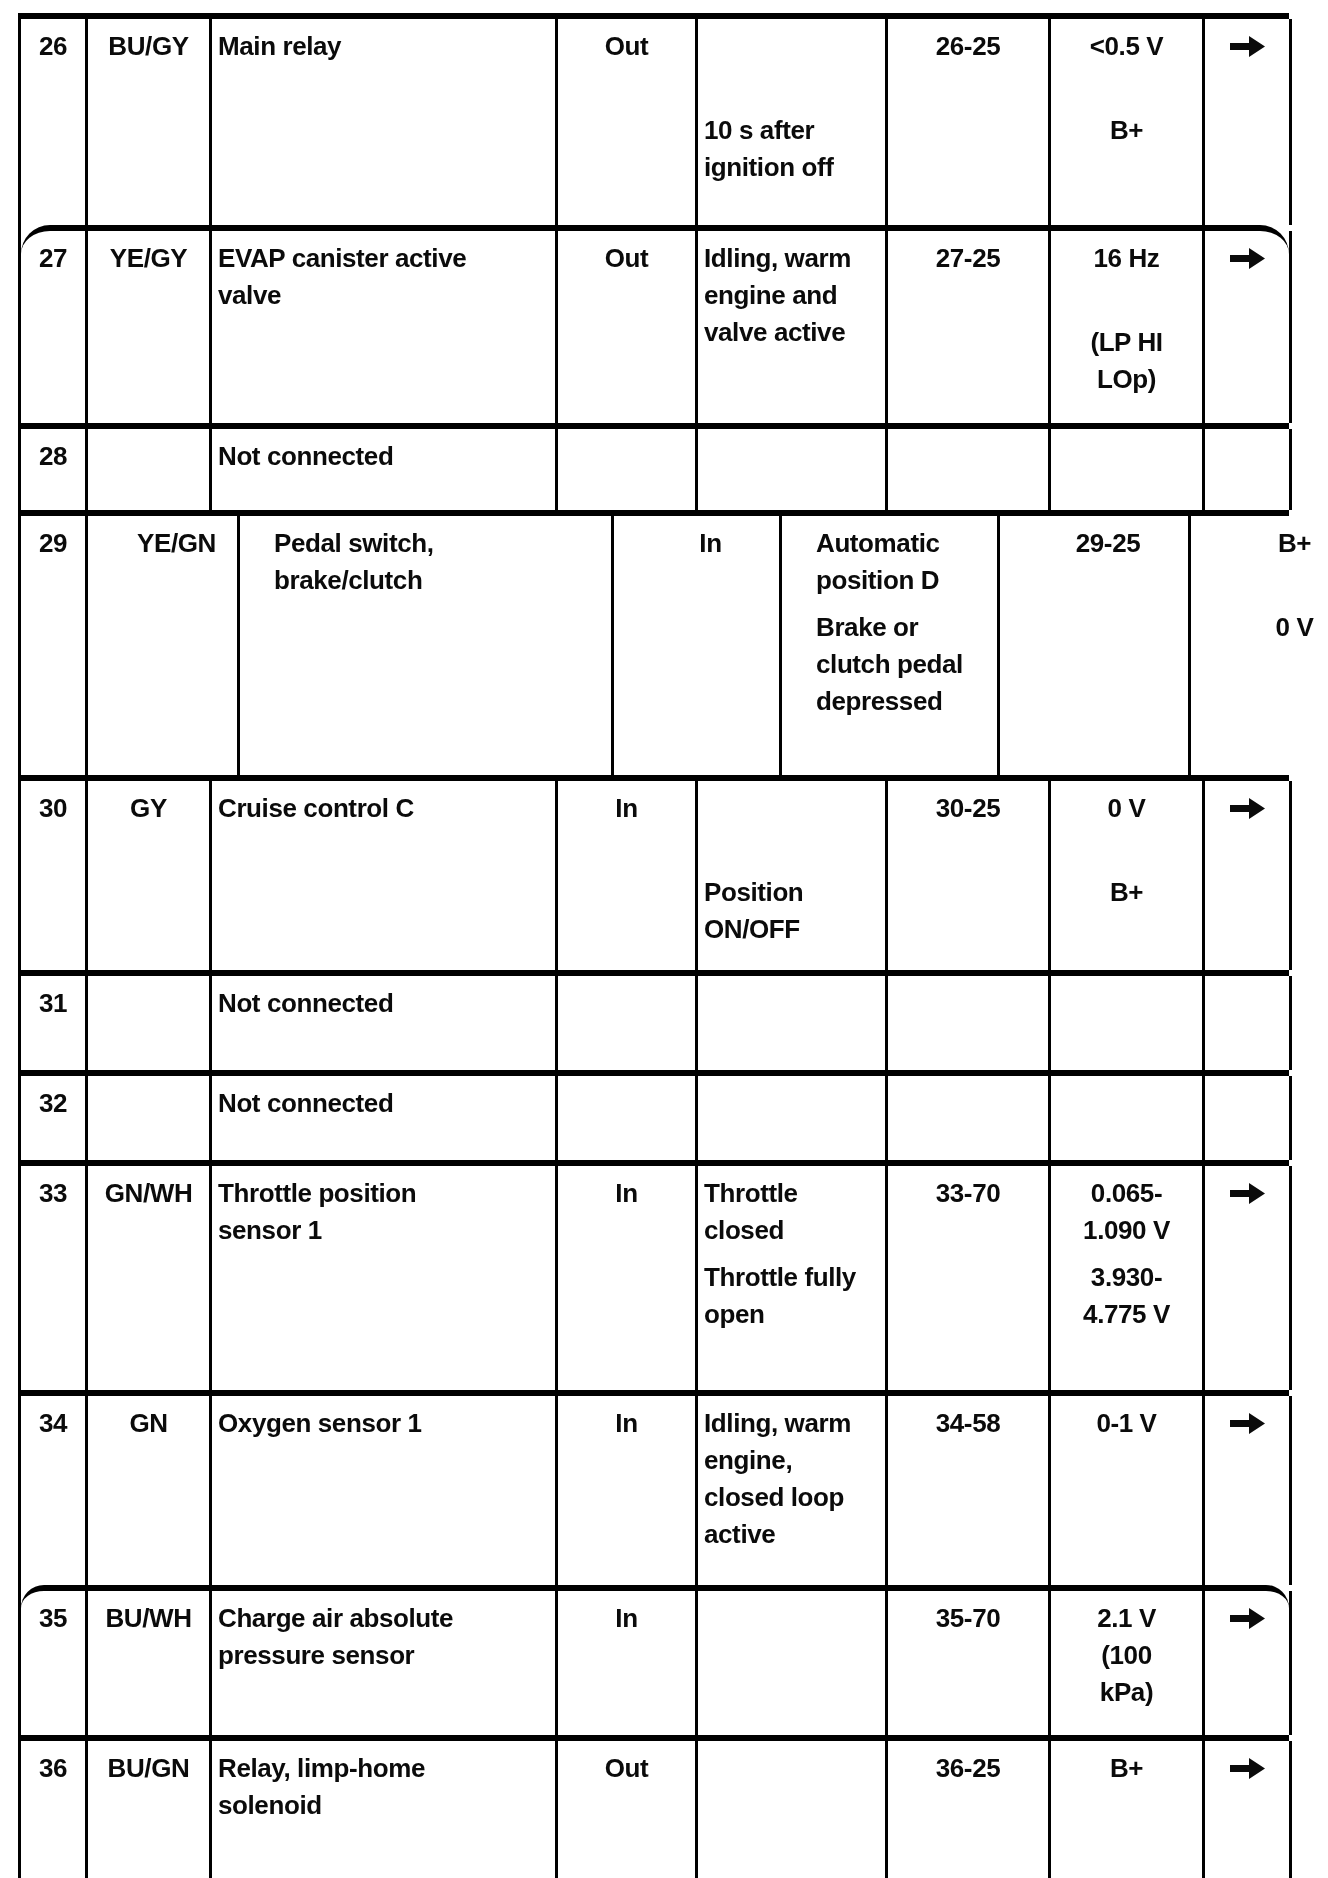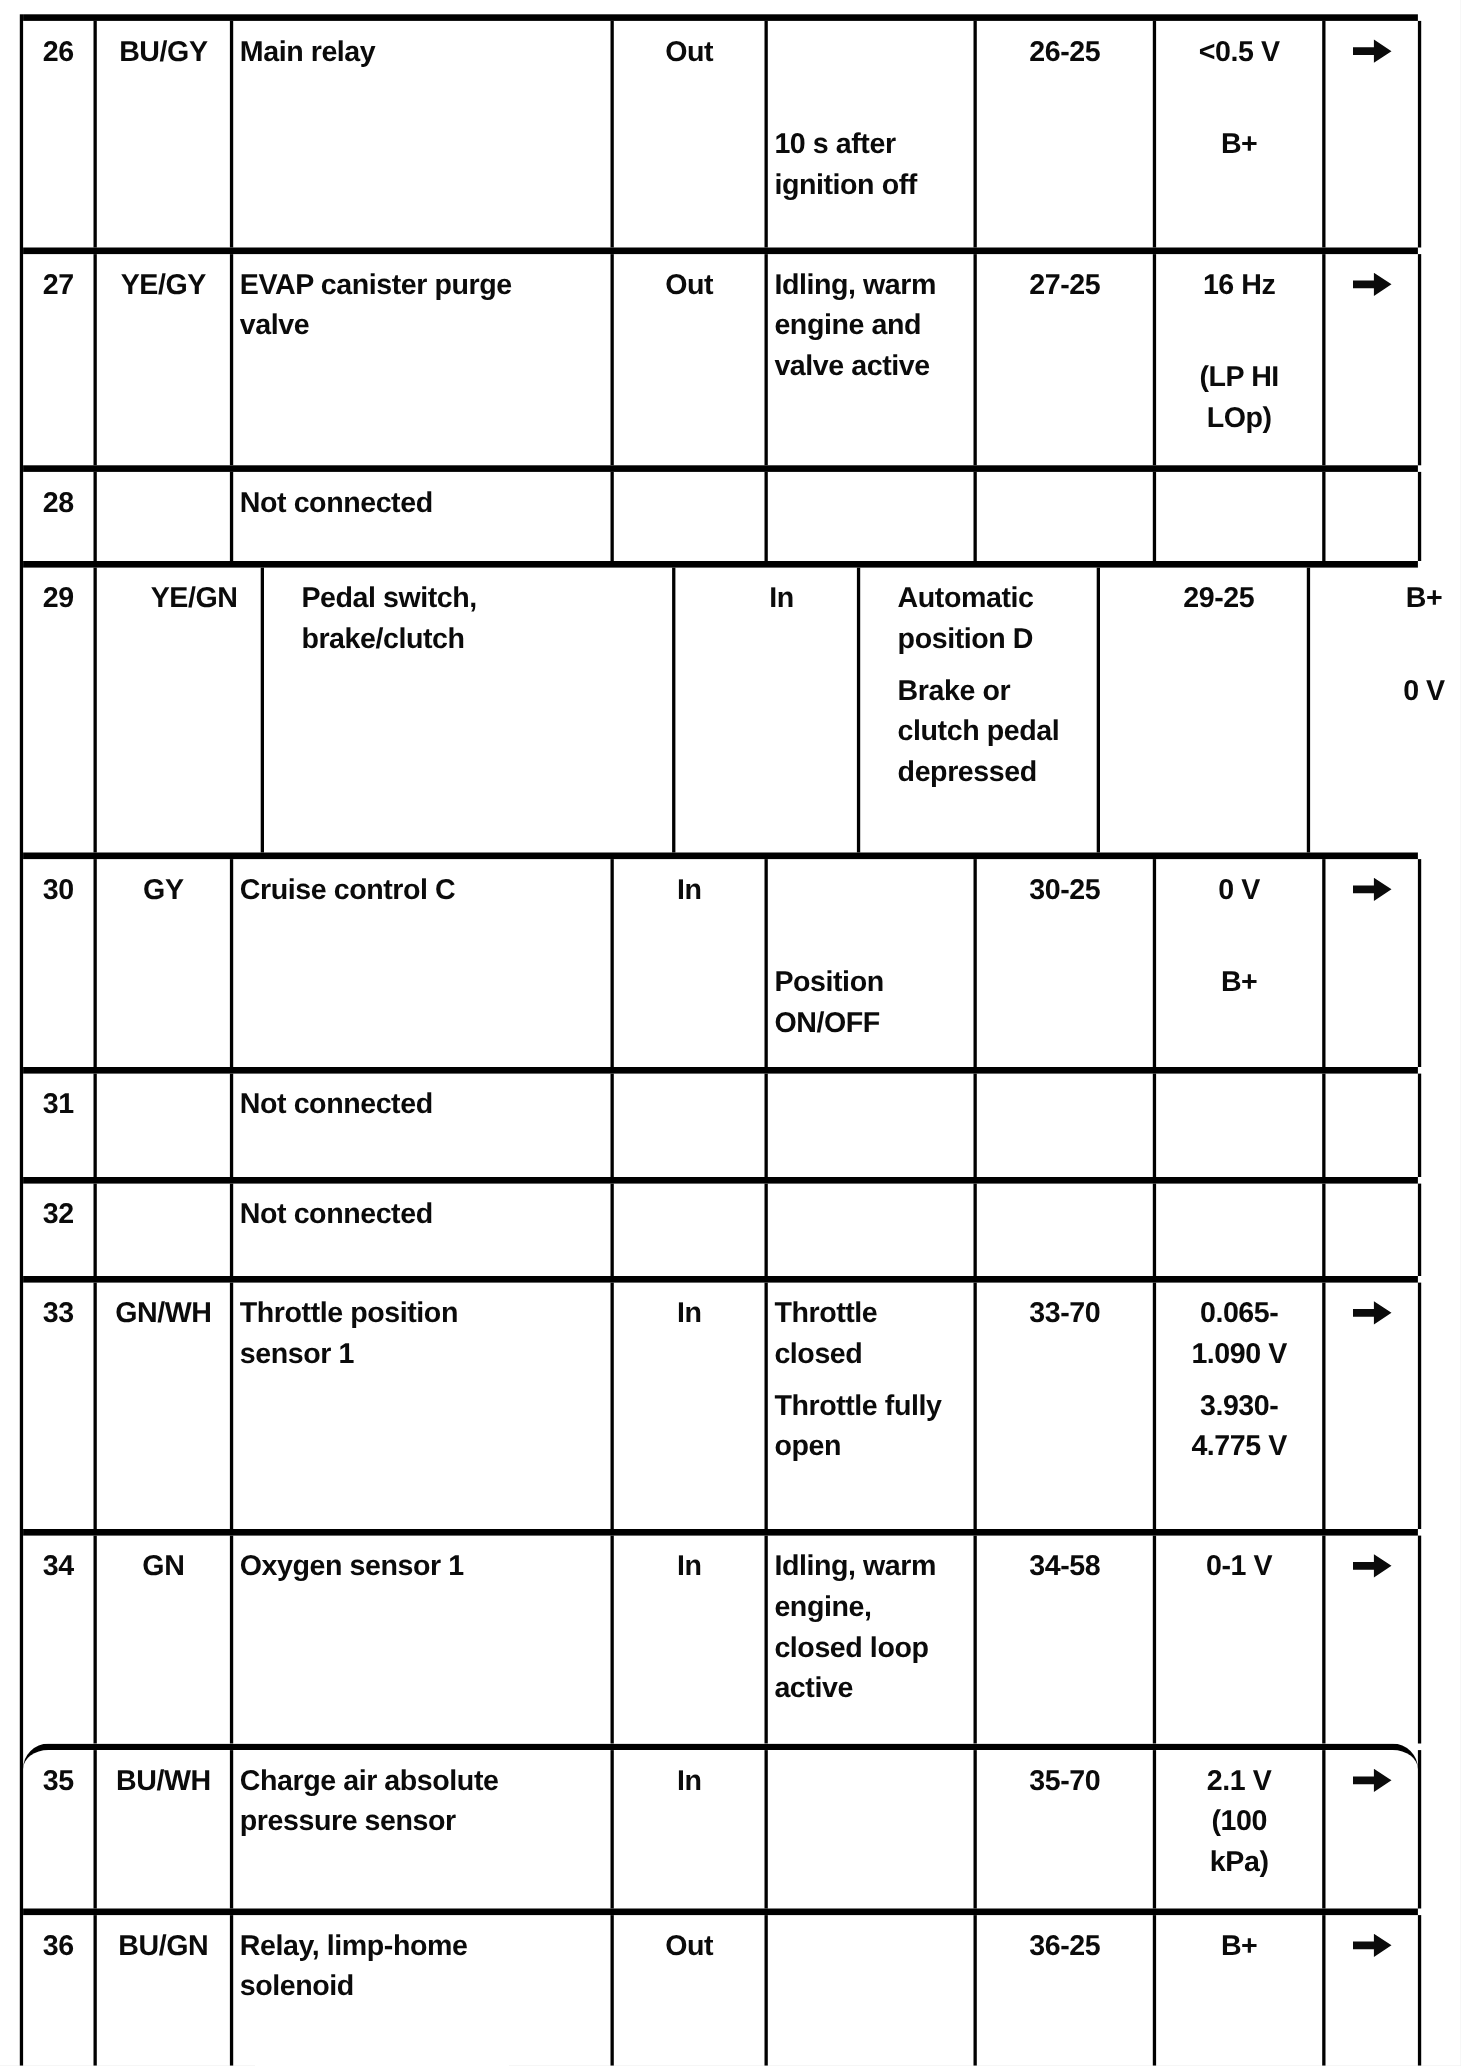--- a/index.html
+++ b/index.html
@@ -53,24 +53,24 @@
         <div class="cell c-left">Main relay</div>
         <div class="cell c-center">Out</div>
         <div class="cell c-left"><div class="block"></div><div class="block">10 s after
 ignition off</div></div>
         <div class="cell c-center">26-25</div>
         <div class="cell c-center"><div class="block">&lt;0.5 V</div><div class="block">B+</div></div>
         <div class="cell arrow-cell"><svg width="42" height="27" viewBox="0 0 42 27" class="arrow-svg">
             <path d="M4 10 L23 10 L23 3 L39 13.5 L23 24 L23 17 L4 17 Z" fill="#0b0b0b"></path>
           </svg></div>
       </div>
-      <div class="row" style="min-height: 198px;">
+      <div class="row" style="min-height: 198px; border-radius: 29px;">
         <div class="cell c-center">27</div>
         <div class="cell c-center">YE/GY</div>
-        <div class="cell c-left">EVAP canister purge
+        <div class="cell c-left">EVAP canister active
 valve</div>
         <div class="cell c-center">Out</div>
         <div class="cell c-left"><div class="block">Idling, warm
 engine and
 valve active</div></div>
         <div class="cell c-center">27-25</div>
         <div class="cell c-center"><div class="block">16 Hz</div><div class="block">(LP HI
 LOp)</div></div>
         <div class="cell arrow-cell"><svg width="42" height="27" viewBox="0 0 42 27" class="arrow-svg">
             <path d="M4 10 L23 10 L23 3 L39 13.5 L23 24 L23 17 L4 17 Z" fill="#0b0b0b"></path>

